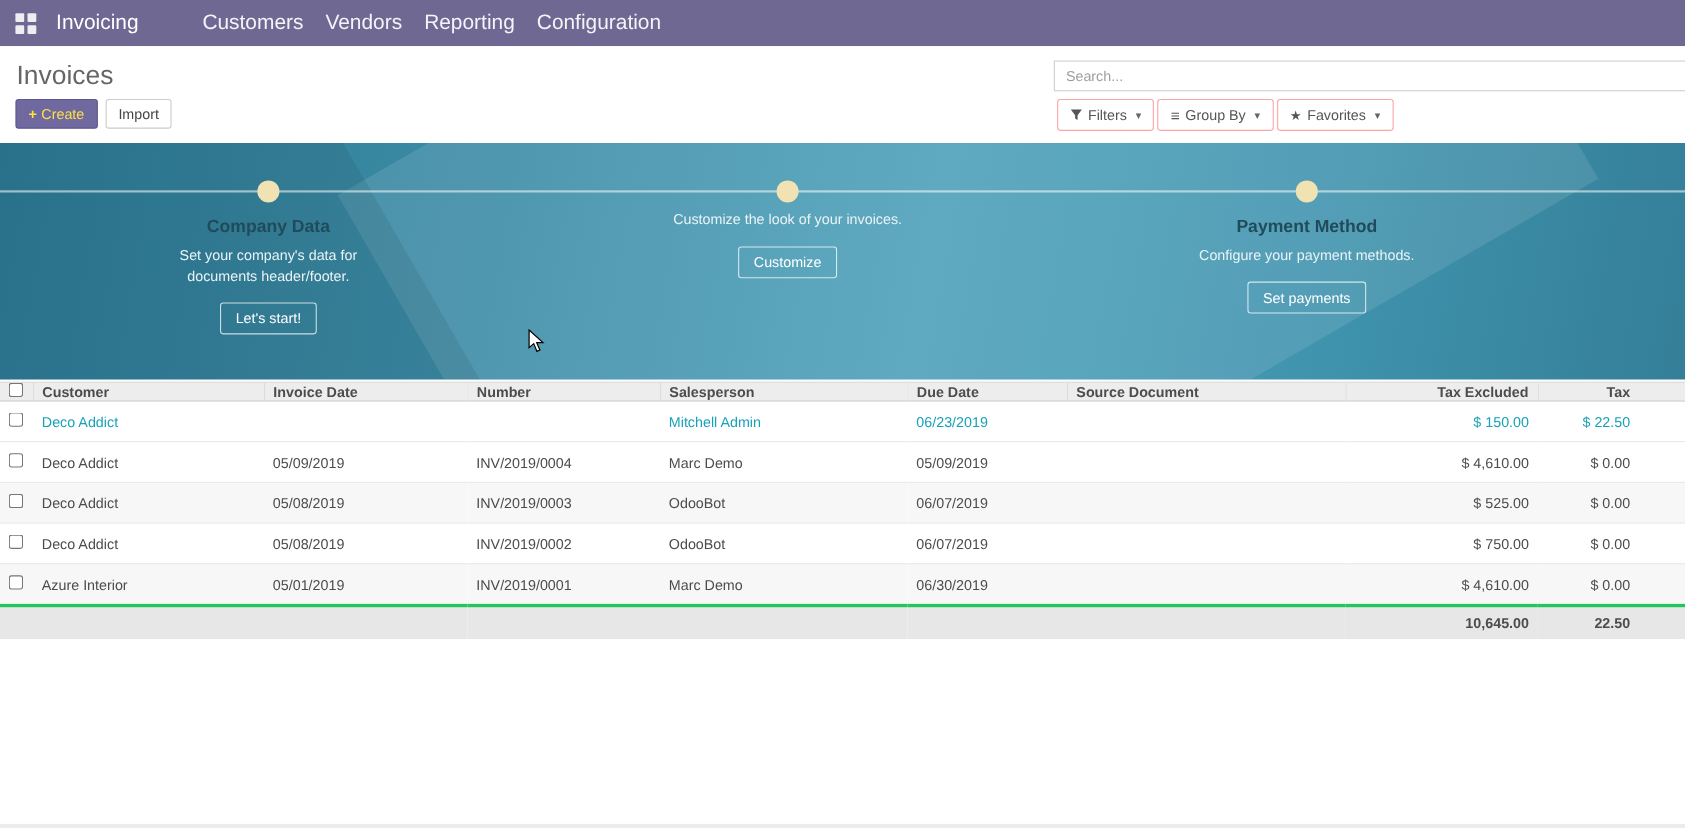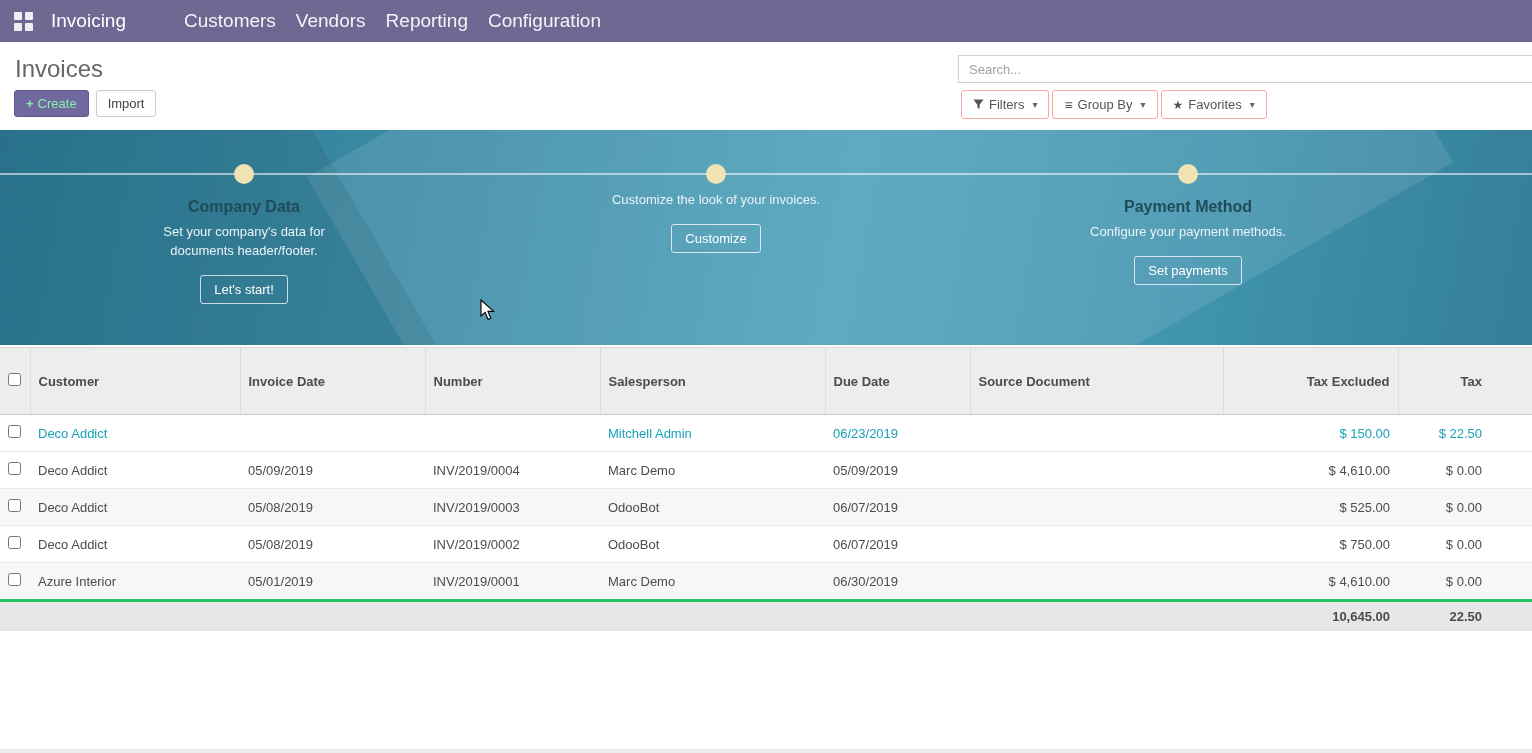--- a/index.html
+++ b/index.html
@@ -30,21 +30,21 @@
   }
 
   
   .control-panel { position:relative; height:88px; background:#fff; }
   .breadcrumb { position:absolute; left:15px; top:13px; font-size:24px; color:#666; }
   .cp-buttons { position:absolute; left:14px; top:48px; display:flex; gap:7px; }
   .btn {
     font-size:13px; padding:5px 11px; border-radius:3px; cursor:pointer;
     font-family:"Liberation Sans", sans-serif;
   }
-  .btn-primary { background:#7069a0; border:1px solid #5f588e; color:#86efac;text-align:center; }
+  .btn-primary { background:#7069a0; border:1px solid #5f588e; color:#fde047;text-align:center; }
   .btn-primary .plus { font-weight:bold; margin-right:4px; }
   .btn-default { background:#fff; border:1px solid #cccccc; color:#444; }
 
   .search-box {
     position:absolute; top:13px; right:-2px; width:576px; height:28px;
     border:1px solid #cfcfcf; background:#fff;
     font-size:13px; padding:0 10px; color:#555; outline:none;
     font-family:"Liberation Sans", sans-serif;
   }
   .search-box::placeholder { color:#a0a0a0; }
@@ -95,21 +95,21 @@
     font-family:"Liberation Sans", sans-serif;
   }
 
   
   .invoice-table {
     width:1532px; border-collapse:collapse; table-layout:fixed;
     font-size:13px; color:#4c4c4c; margin-top:2px;
   }
   .invoice-table thead th {
     background:#ededed; font-weight:bold; text-align:left;
-    padding:25px 8px; border-bottom:1px solid #c6c6c6; border-top:1px solid #d8d8d8;
+    padding:0 8px; border-bottom:1px solid #c6c6c6; border-top:1px solid #d8d8d8;
     border-left:1px solid #dcdcdc; white-space:nowrap; overflow:hidden;
   }
   .invoice-table thead th:first-child { border-left:none; }
   .invoice-table th.num, .invoice-table td.num { text-align:right; }
   .invoice-table td.tax-col, .invoice-table th.tax-col { padding-right:50px; }
   .invoice-table tbody td {
     padding:10px 8px; border-top:1px solid #e8e8e8;
     white-space:nowrap; overflow:hidden;
   }
   .invoice-table tbody tr:first-child td { border-top:none; }

